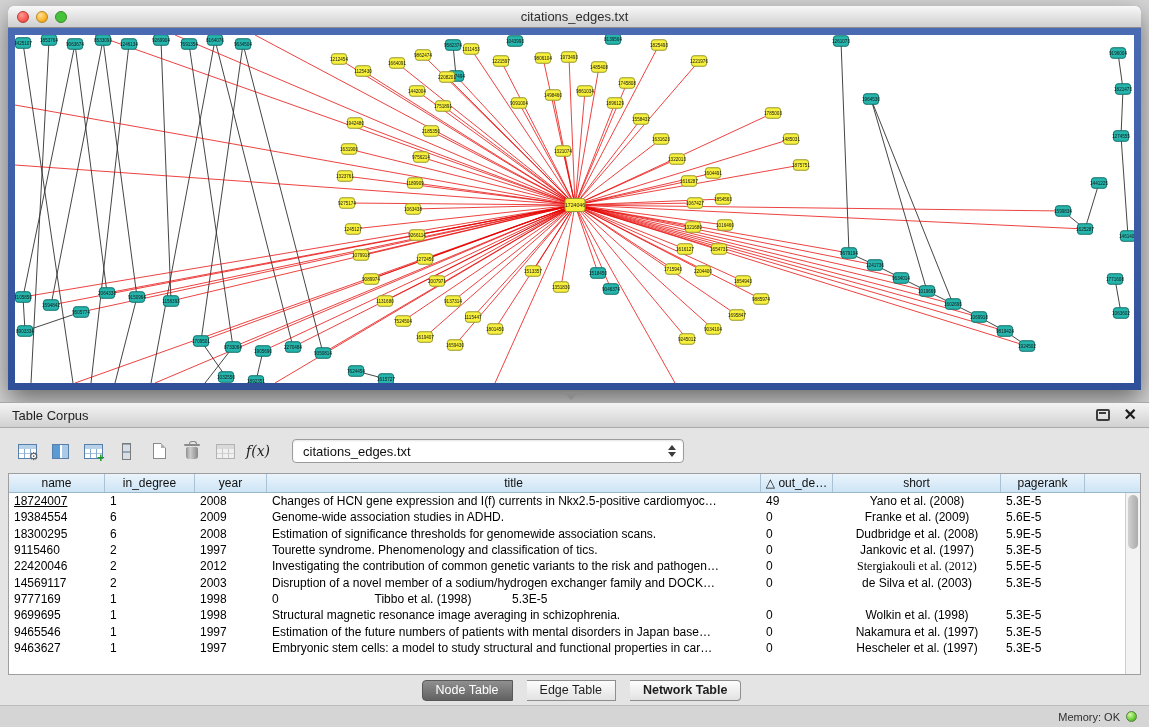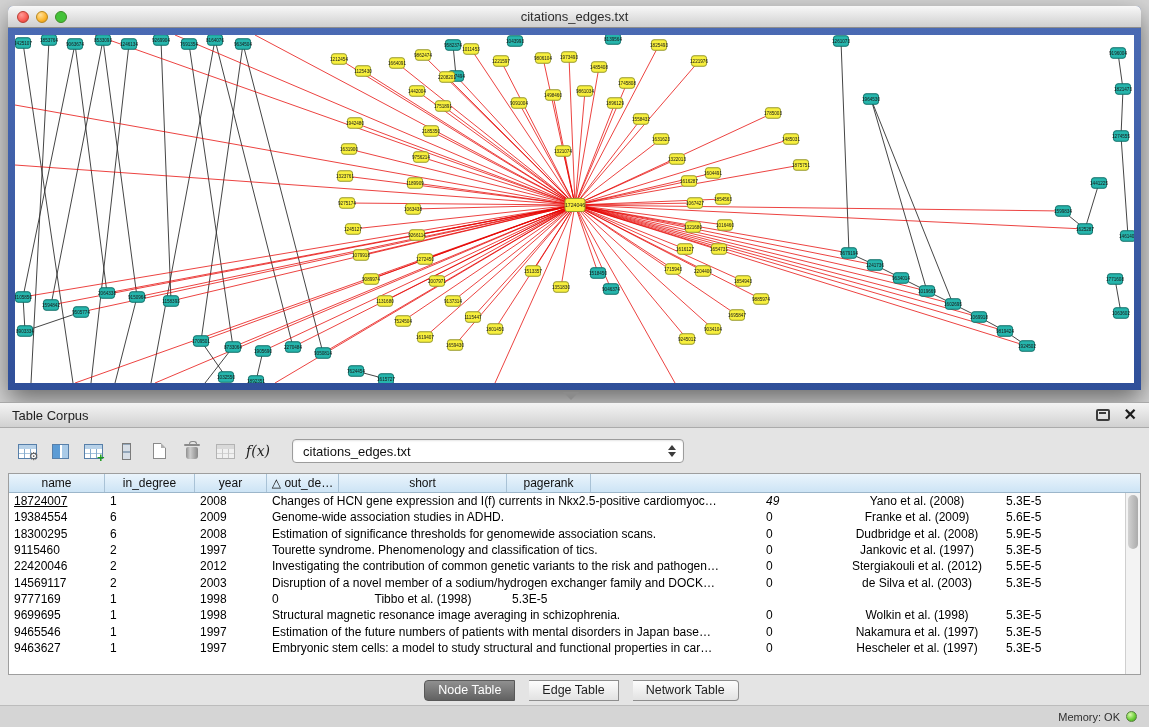--- a/index.html
+++ b/index.html
@@ -59,21 +59,21 @@
   .tr{display:flex;height:16.3px;align-items:center;}
   .td{font-size:12px;color:#000;white-space:nowrap;overflow:hidden;padding:0 5px;}
   .td.c5{text-align:center;}
   .vscroll{position:absolute;right:0;top:19px;bottom:0;width:15px;background:#f3f3f3;border-left:1px solid #cfcfcf;}
   .vthumb{position:absolute;left:2px;right:2px;top:2px;height:54px;border-radius:6px;background:linear-gradient(90deg,#d2d2d2,#ababab);}
 
   .tabs-row{height:30px;display:flex;align-items:center;justify-content:center;}
   .seg{display:flex;}
   .seg-btn{height:21px;padding:0 13px;font-size:12.5px;display:flex;align-items:center;border:1px solid #8e8e8e;border-left:none;background:linear-gradient(#fdfdfd,#e2e2e2);color:#1e1e1e;margin-left:14px;}
   .seg-btn:first-child{border-left:1px solid #8e8e8e;border-radius:4px 0 0 4px;}
-  .seg-btn:last-child{border-radius:0 4px 4px 0;}
+  .seg-btn:last-child{border-radius:0 4px 4px 0;font-weight:bold;}
   .seg-btn.sel{background:linear-gradient(#909090,#616161);color:#fff;border-color:#585858;}
 
   .status-bar{height:22px;display:flex;align-items:center;justify-content:flex-end;padding:0 12px;background:#d5d5d5;border-top:1px solid #bcbcbc;}
   .mem-label{font-size:11px;color:#2f2f2f;margin-right:6px;}
   .mem-dot{width:11px;height:11px;border-radius:50%;background:radial-gradient(circle at 35% 30%,#d9f8ad,#6fd13b 55%,#3c9d17);border:1px solid #57803f;}
 </style>
 </head>
 <body>
 
 <div class="graph-window">
@@ -740,32 +740,33 @@
           <span class="arr-dn"></span>
       </span>
     </div>
   </div>
 
   <div class="table-wrap">
     <div class="thead" id="thead">
         <div class="th" style="width: 96px;">name</div>
         <div class="th" style="width: 90px;">in_degree</div>
         <div class="th" style="width: 72px;">year</div>
+        <div class="th" style="width: 494px;">title</div>
         <div class="th" style="width: 72px;">△ out_de…</div>
         <div class="th" style="width: 168px;">short</div>
         <div class="th" style="width: 84px;">pagerank</div>
         <div class="th th-fill"></div>
       </div>
     <div class="tbody" id="tbody">
         <div class="tr">
           <div class="td c0" style="width: 96px; text-decoration: underline;">18724007</div>
           <div class="td c1" style="width: 90px;">1</div>
           <div class="td c2" style="width: 72px;">2008</div>
           <div class="td c3" style="width: 494px;">Changes of HCN gene expression and I(f) currents in Nkx2.5-positive cardiomyoc…</div>
-          <div class="td c4" style="width: 72px; font-style: italic;">49</div>
+          <div class="td c4" style="width: 72px;">49</div>
           <div class="td c5" style="width: 168px;">Yano et al. (2008)</div>
           <div class="td c6" style="width: 84px;">5.3E-5</div>
         </div>
         <div class="tr">
           <div class="td c0" style="width: 96px;">19384554</div>
           <div class="td c1" style="width: 90px;">6</div>
           <div class="td c2" style="width: 72px;">2009</div>
           <div class="td c3" style="width: 494px;">Genome-wide association studies in ADHD.</div>
           <div class="td c4" style="width: 72px;">0</div>
           <div class="td c5" style="width: 168px;">Franke et al. (2009)</div>
@@ -788,21 +789,21 @@
           <div class="td c4" style="width: 72px;">0</div>
           <div class="td c5" style="width: 168px;">Jankovic et al. (1997)</div>
           <div class="td c6" style="width: 84px;">5.3E-5</div>
         </div>
         <div class="tr">
           <div class="td c0" style="width: 96px;">22420046</div>
           <div class="td c1" style="width: 90px;">2</div>
           <div class="td c2" style="width: 72px;">2012</div>
           <div class="td c3" style="width: 494px;">Investigating the contribution of common genetic variants to the risk and pathogen…</div>
           <div class="td c4" style="width: 72px;">0</div>
-          <div class="td c5" style="width: 168px;">Stergiakouli et al. (2012)</div>
+          <div class="td c5" style="width: 168px; font-family: Liberation Serif, serif;">Stergiakouli et al. (2012)</div>
           <div class="td c6" style="width: 84px;">5.5E-5</div>
         </div>
         <div class="tr">
           <div class="td c0" style="width: 96px;">14569117</div>
           <div class="td c1" style="width: 90px;">2</div>
           <div class="td c2" style="width: 72px;">2003</div>
           <div class="td c3" style="width: 494px;">Disruption of a novel member of a sodium/hydrogen exchanger family and DOCK…</div>
           <div class="td c4" style="width: 72px;">0</div>
           <div class="td c5" style="width: 168px;">de Silva et al. (2003)</div>
           <div class="td c6" style="width: 84px;">5.3E-5</div>

